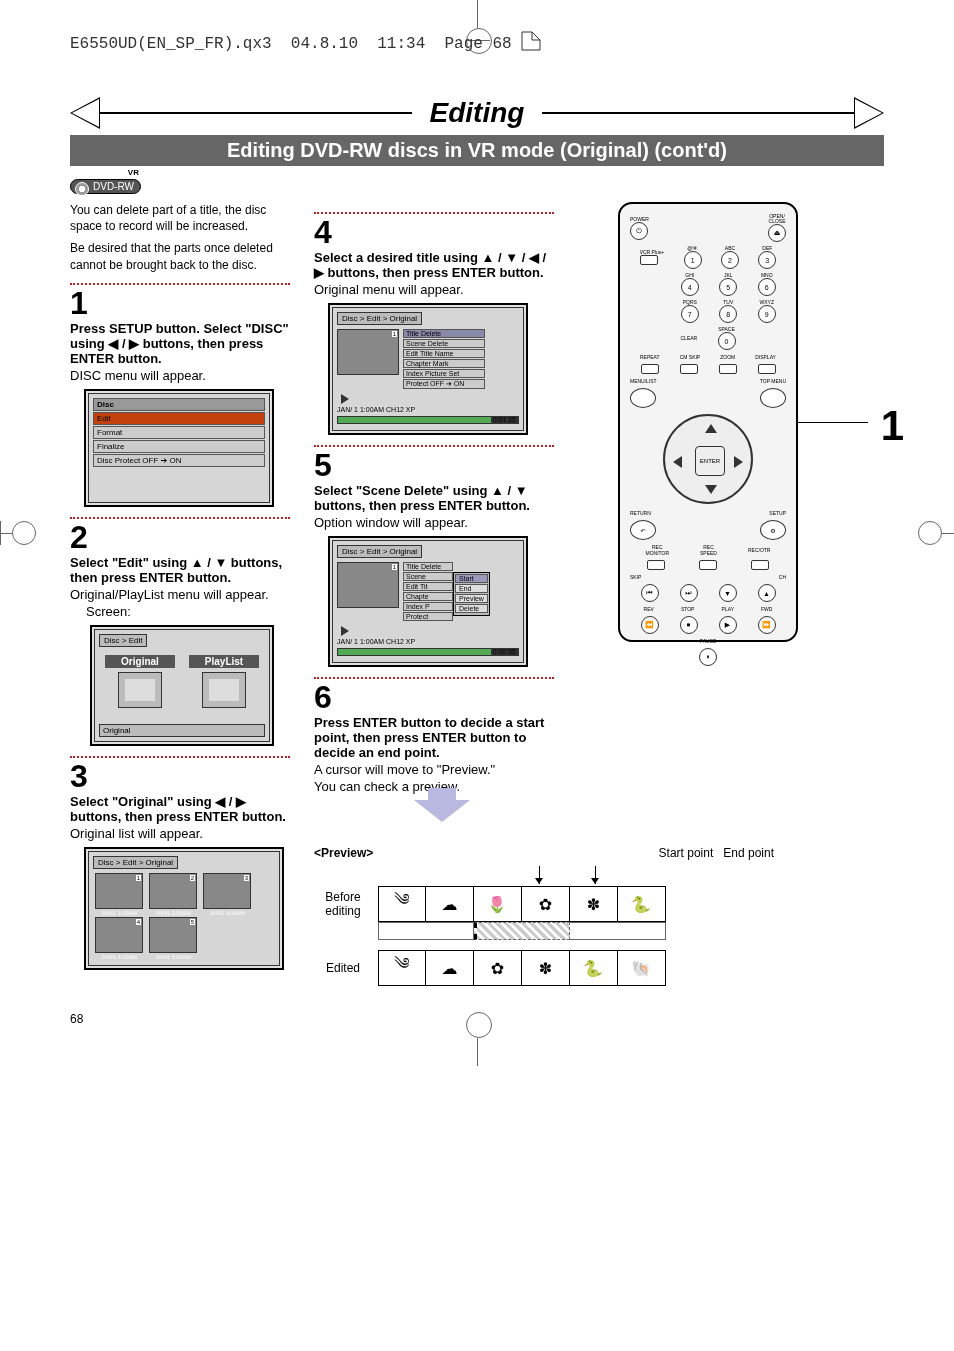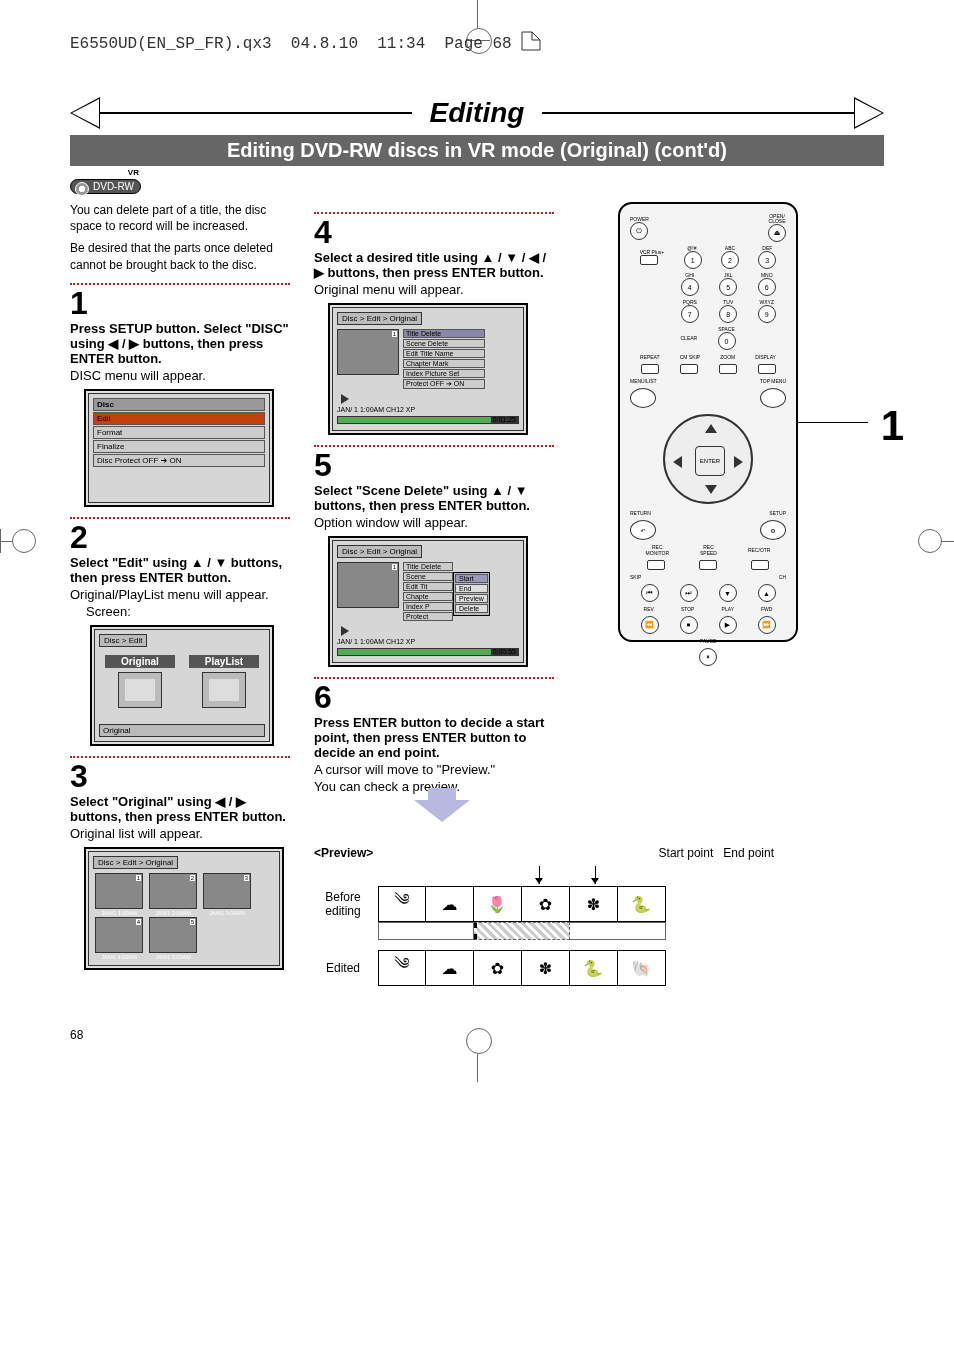--- a/index.html
+++ b/index.html
@@ -147,21 +147,21 @@
     width:0; height:0; margin: 6px auto 10px 200px;
     border-left:28px solid transparent; border-right:28px solid transparent;
     border-top:22px solid #b8b8e0;
     position:relative;
   }
   .down-arrow-big::before { content:""; position:absolute; left:-14px; top:-34px; width:28px; height:14px; background:#b8b8e0;}
 
   .ptr { width:1px; height:18px; background:#000; position:relative; margin-left:3px;}
   .ptr::after { content:""; position:absolute; left:-4px; bottom:-0px; width:0;height:0;border-left:4px solid transparent;border-right:4px solid transparent;border-top:6px solid #000;}
 
-  .page-num { font-size:12px; margin-top:42px;}
+  .page-num { font-size:12px; margin-top:26px;}
 </style>
 </head>
 <body>
 
 <div class="crop-mark-top"></div>
 <div class="side-marks">
     <div class="l">
       <div class="c"></div>
     </div>
     <div class="r">

